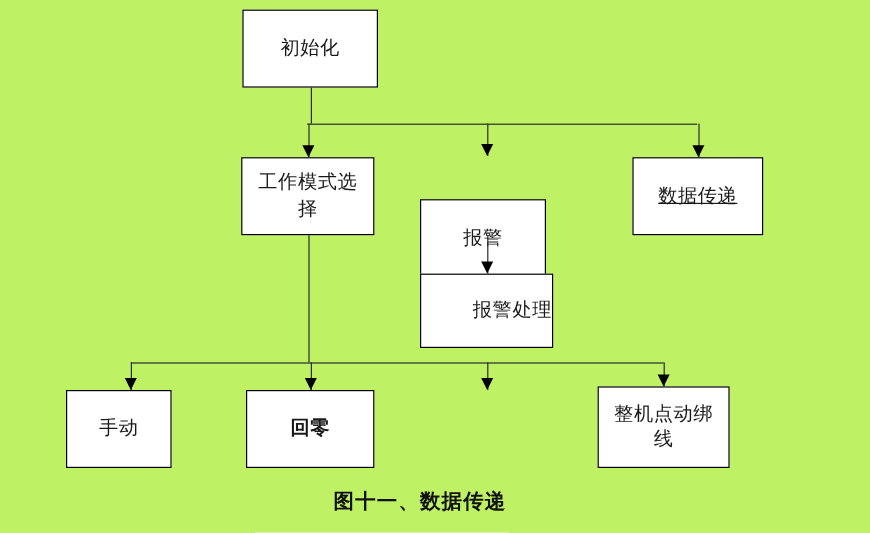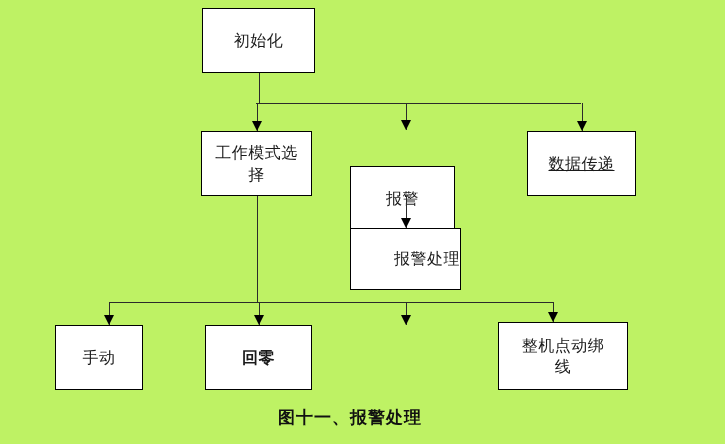--- a/index.html
+++ b/index.html
@@ -72,21 +72,21 @@
 
   <div class="node" style="left: 527px; top: 131px; width: 109px; height: 65px; text-decoration: underline;">数据传递</div>
 
   <div class="node" style="left: 350px; top: 228px; width: 111px; height: 62px; padding-left: 43px;">报警处理</div>
 
   <div class="node" style="left: 55px; top: 325px; width: 88px; height: 65px;">手动</div>
 
   <div class="node" style="left: 205px; top: 325px; width: 107px; height: 65px; font-weight: bold;">回零</div>
 
 
-  <div class="node" style="left: 498px; top: 322px; width: 130px; height: 68px;">整机点动绑
+  <div class="node" style="left: 498px; top: 322px; width: 110px; height: 68px;">整机点动绑
 线</div>
 
   <div id="connector-layer">
       <div class="conn vline" style="left: 259px; top: 73px; height: 30px;"></div>
       <div class="conn hline" style="left: 256px; top: 103px; width: 325px;"></div>
       <div class="conn vline" style="left: 257px; top: 103px; height: 28px;"></div>
       <div class="arrowhead" style="left: 252px; top: 121px;"></div>
       <div class="conn vline" style="left: 406px; top: 103px; height: 27px;"></div>
       <div class="arrowhead" style="left: 401px; top: 120px;"></div>
       <div class="conn vline" style="left: 582px; top: 103px; height: 28px;"></div>
@@ -98,15 +98,15 @@
       <div class="conn vline" style="left: 259px; top: 302px; height: 23px;"></div>
       <div class="arrowhead" style="left: 254px; top: 315px;"></div>
       <div class="conn vline" style="left: 406px; top: 302px; height: 23px;"></div>
       <div class="arrowhead" style="left: 401px; top: 315px;"></div>
       <div class="conn vline" style="left: 553px; top: 302px; height: 20px;"></div>
       <div class="arrowhead" style="left: 548px; top: 312px;"></div>
       <div class="conn vline" style="left: 406px; top: 196px; height: 32px;"></div>
       <div class="arrowhead" style="left: 401px; top: 218px;"></div>
     </div>
 
-  <div class="caption" style="left: 278px; top: 406px;">图十一、报警处理</div>
+  <div class="caption" style="left: 278px; top: 406px;">图十一、数据传递</div>
 
 </div>
 
 </body></html>

